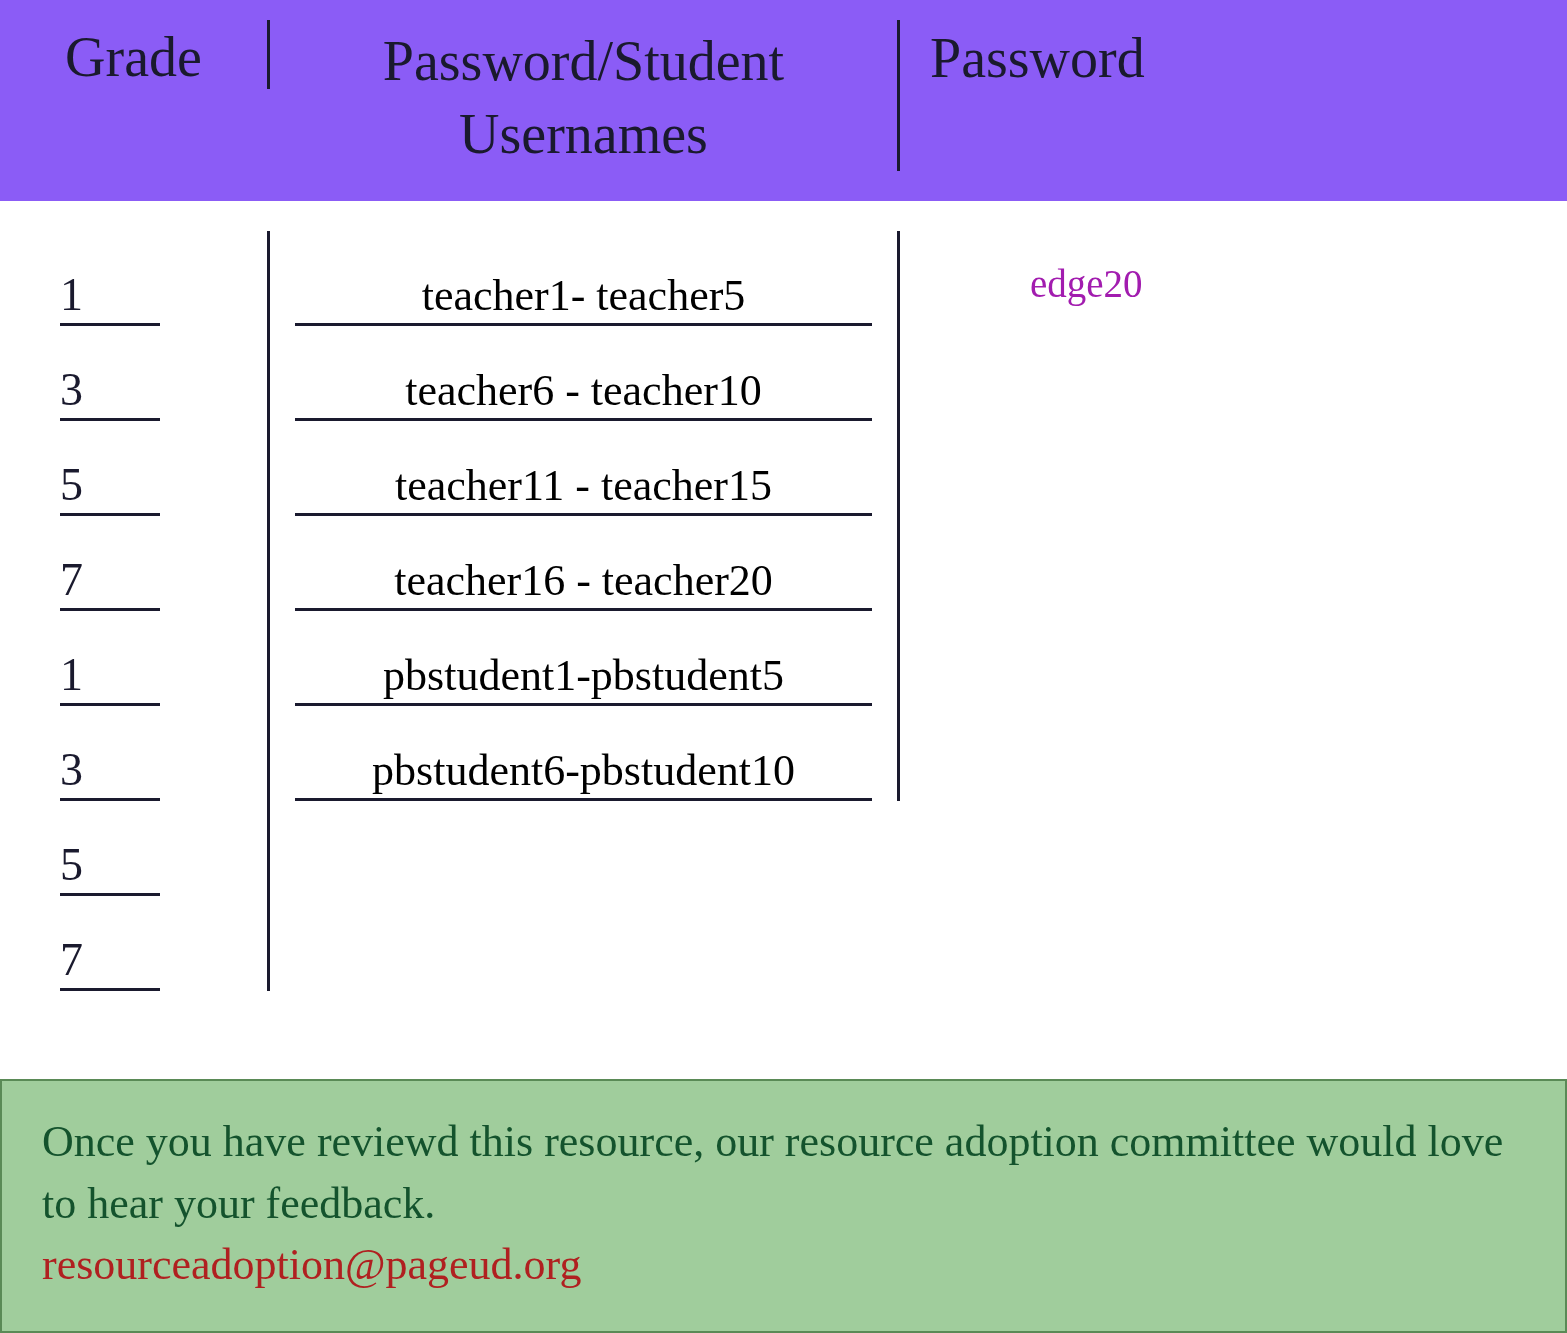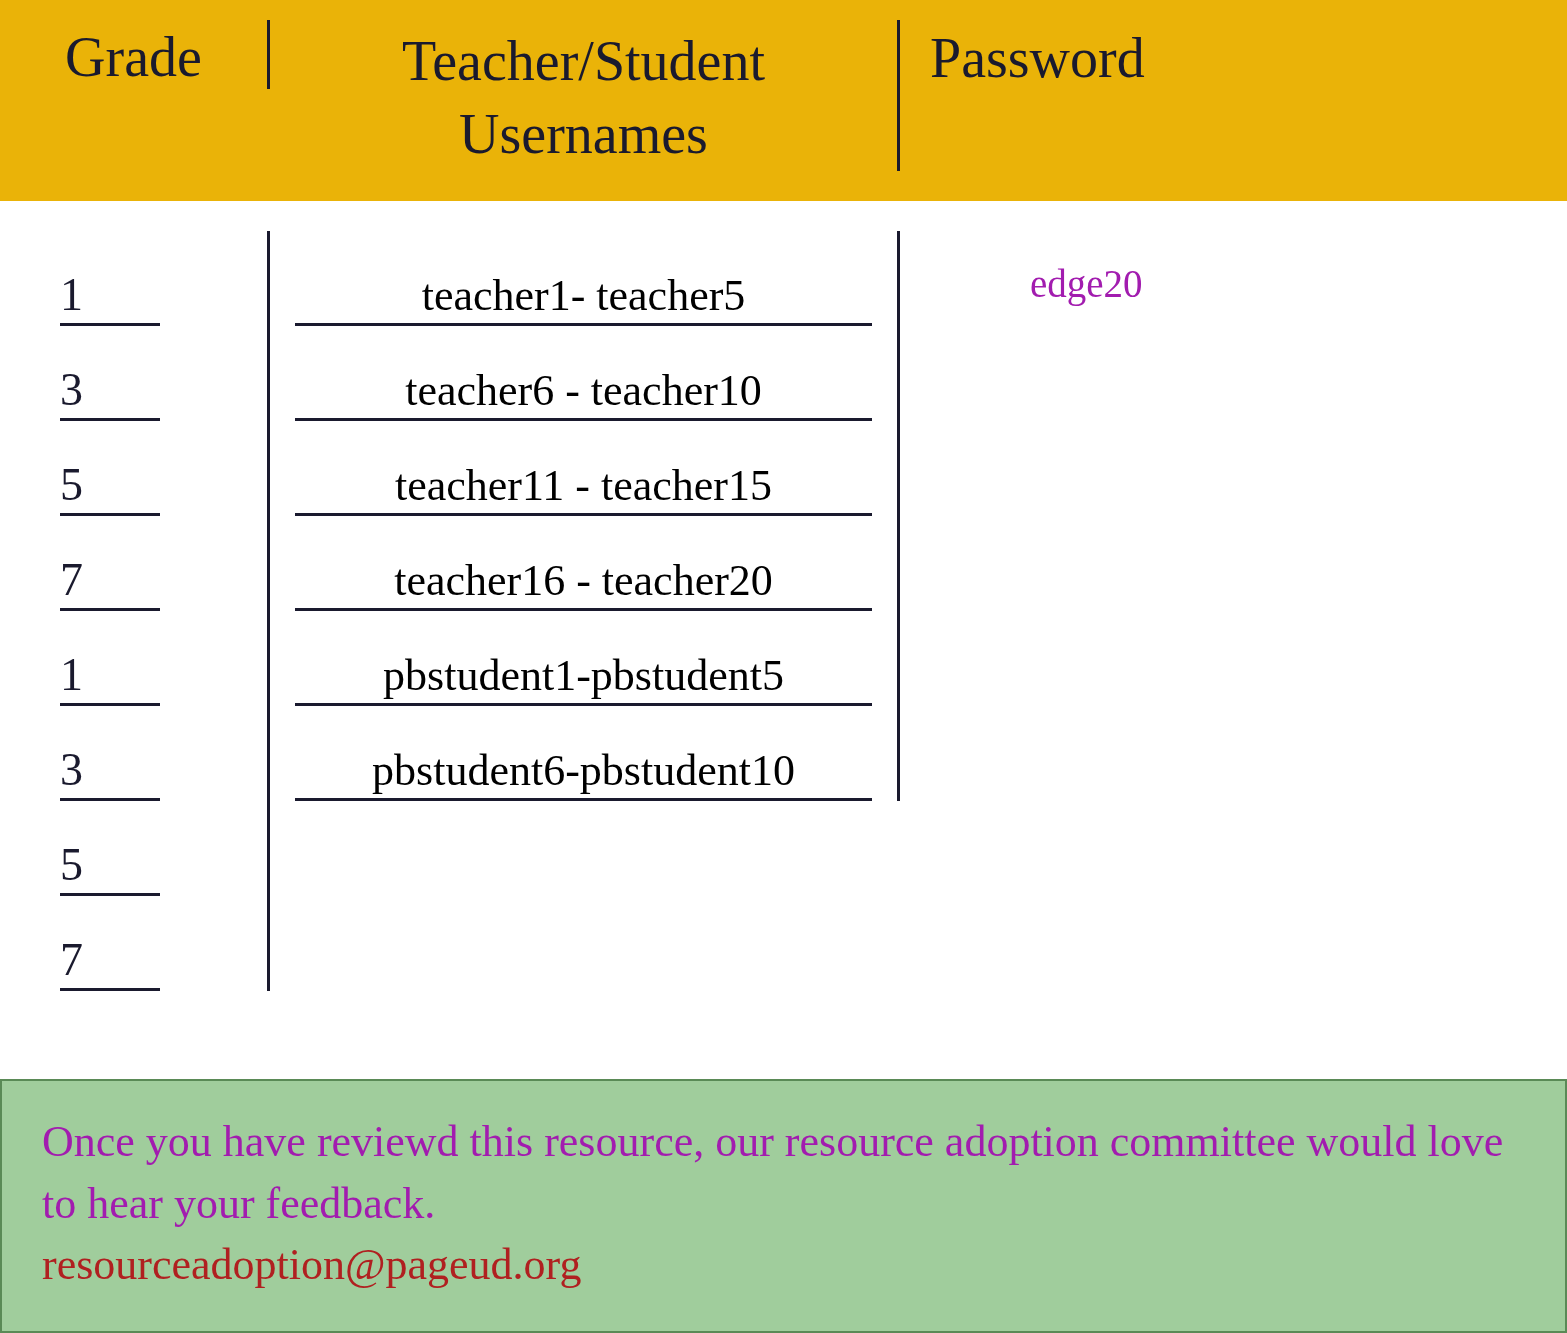--- a/index.html
+++ b/index.html
@@ -19,21 +19,21 @@
       height: 100%;
       display: flex;
       flex-direction: column;
     }
     .table-area {
       display: flex;
       flex-direction: column;
       flex: 1;
     }
     .header-row {
-      background: #eab308;
+      background: #8b5cf6;
       display: flex;
       align-items: flex-start;
       padding: 20px 0 30px 0;
     }
     .header-grade {
       width: 270px;
       text-align: center;
       font-size: 56px;
       color: #1a1a2e;
       padding-top: 5px;
@@ -119,38 +119,38 @@
       color: #a21caf;
     }
     .footer-box {
       background: #a0cd9c;
       border: 2px solid #5a8a56;
       padding: 30px 40px 35px 40px;
       margin-top: 30px;
     }
     .footer-text {
       font-size: 44px;
-      color: #a21caf;
+      color: #14532d;
       line-height: 1.4;
     }
     .footer-email {
       font-size: 44px;
       color: #b02020;
       line-height: 1.4;
     }
   </style>
 </head>
 <body>
 
 <div class="container">
   <div class="table-area">
 
     <div class="header-row">
       <div class="header-grade">Grade</div>
-      <div class="header-usernames">Teacher/Student Usernames</div>
+      <div class="header-usernames">Password/Student Usernames</div>
       <div class="header-password">
         <div class="header-password-title">Password</div>
       </div>
     </div>
 
     <div class="body-area">
       <div class="body-left">
         <div class="data-row">
           <div class="cell-grade">
               <div class="cell-grade-inner">1</div>

